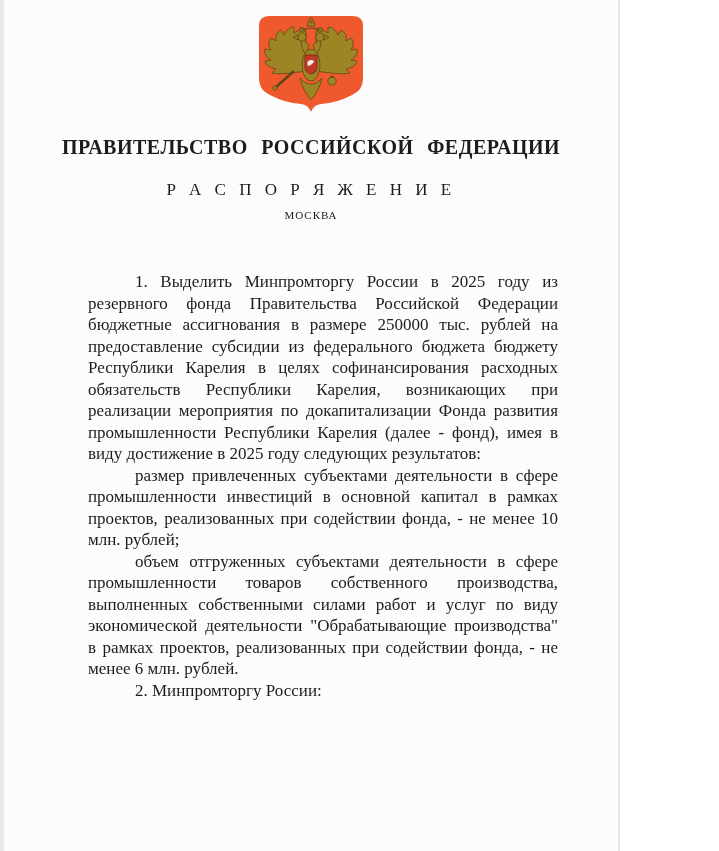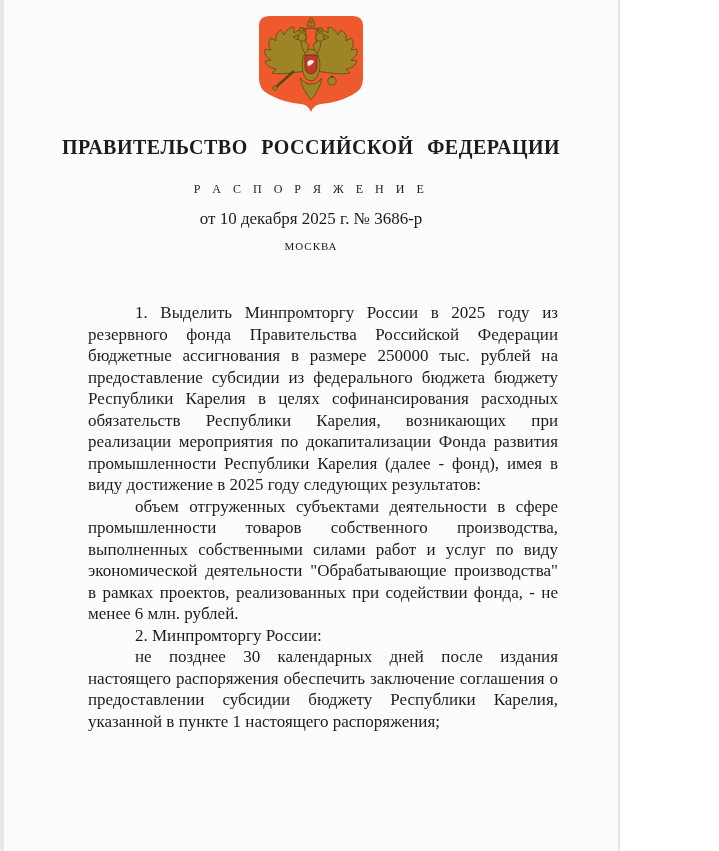--- a/index.html
+++ b/index.html
@@ -34,21 +34,21 @@
     font-size:20px;
     line-height:23px;
     font-weight:bold;
     letter-spacing:0.5px;
     word-spacing:8px;
     white-space:nowrap;
   }
   .doc-type{
     margin-top:21px;
     text-align:center;
-    font-size:12px;
+    font-size:17px;
     line-height:19px;
     letter-spacing:4.5px;
   }
   .date-line{
     margin-top:9px;
     text-align:center;
     font-size:17px;
     line-height:22px;
   }
   .city{
@@ -112,24 +112,23 @@
     </g>
 
     <path d="M47,40 h12 v12 q0,5.5 -6,7 q-6,-1.5 -6,-7 z" fill="var(--george-red)" stroke="#7d2218" stroke-width="0.8"></path>
     <path d="M49.5,47 q2.5,-3.5 6.5,-1 q-1,3.5 -6,5 q-1,-2 -0.5,-4 z" fill="#f5f0e8" stroke="none"></path>
   </svg>
 
   <div class="authority">ПРАВИТЕЛЬСТВО РОССИЙСКОЙ ФЕДЕРАЦИИ</div>
 
   <div class="doc-type">Р А С П О Р Я Ж Е Н И Е</div>
 
-  <div class="date-line">от 10 декабря 2025 г. № 3686-р</div>
 
   <div class="city">МОСКВА</div>
 
   <div class="body">
     <p>1. Выделить Минпромторгу России в 2025 году из резервного фонда Правительства Российской Федерации бюджетные ассигнования в размере 250000 тыс. рублей на предоставление субсидии из федерального бюджета бюджету Республики Карелия в целях софинансирования расходных обязательств Республики Карелия, возникающих при реализации мероприятия по докапитализации Фонда развития промышленности Республики Карелия (далее - фонд), имея в виду достижение в 2025 году следующих результатов:</p>
+    <p>размер привлеченных субъектами деятельности в сфере промышленности инвестиций в основной капитал в рамках проектов, реализованных при содействии фонда, - не менее 10 млн. рублей;</p>
     <p>объем отгруженных субъектами деятельности в сфере промышленности товаров собственного производства, выполненных собственными силами работ и услуг по виду экономической деятельности "Обрабатывающие производства" в рамках проектов, реализованных при содействии фонда, - не менее 6 млн. рублей.</p>
     <p>2. Минпромторгу России:</p>
-    <p>не позднее 30 календарных дней после издания настоящего распоряжения обеспечить заключение соглашения о предоставлении субсидии бюджету Республики Карелия, указанной в пункте 1 настоящего распоряжения;</p>
   </div>
 
 </div>
 
 </body></html>

